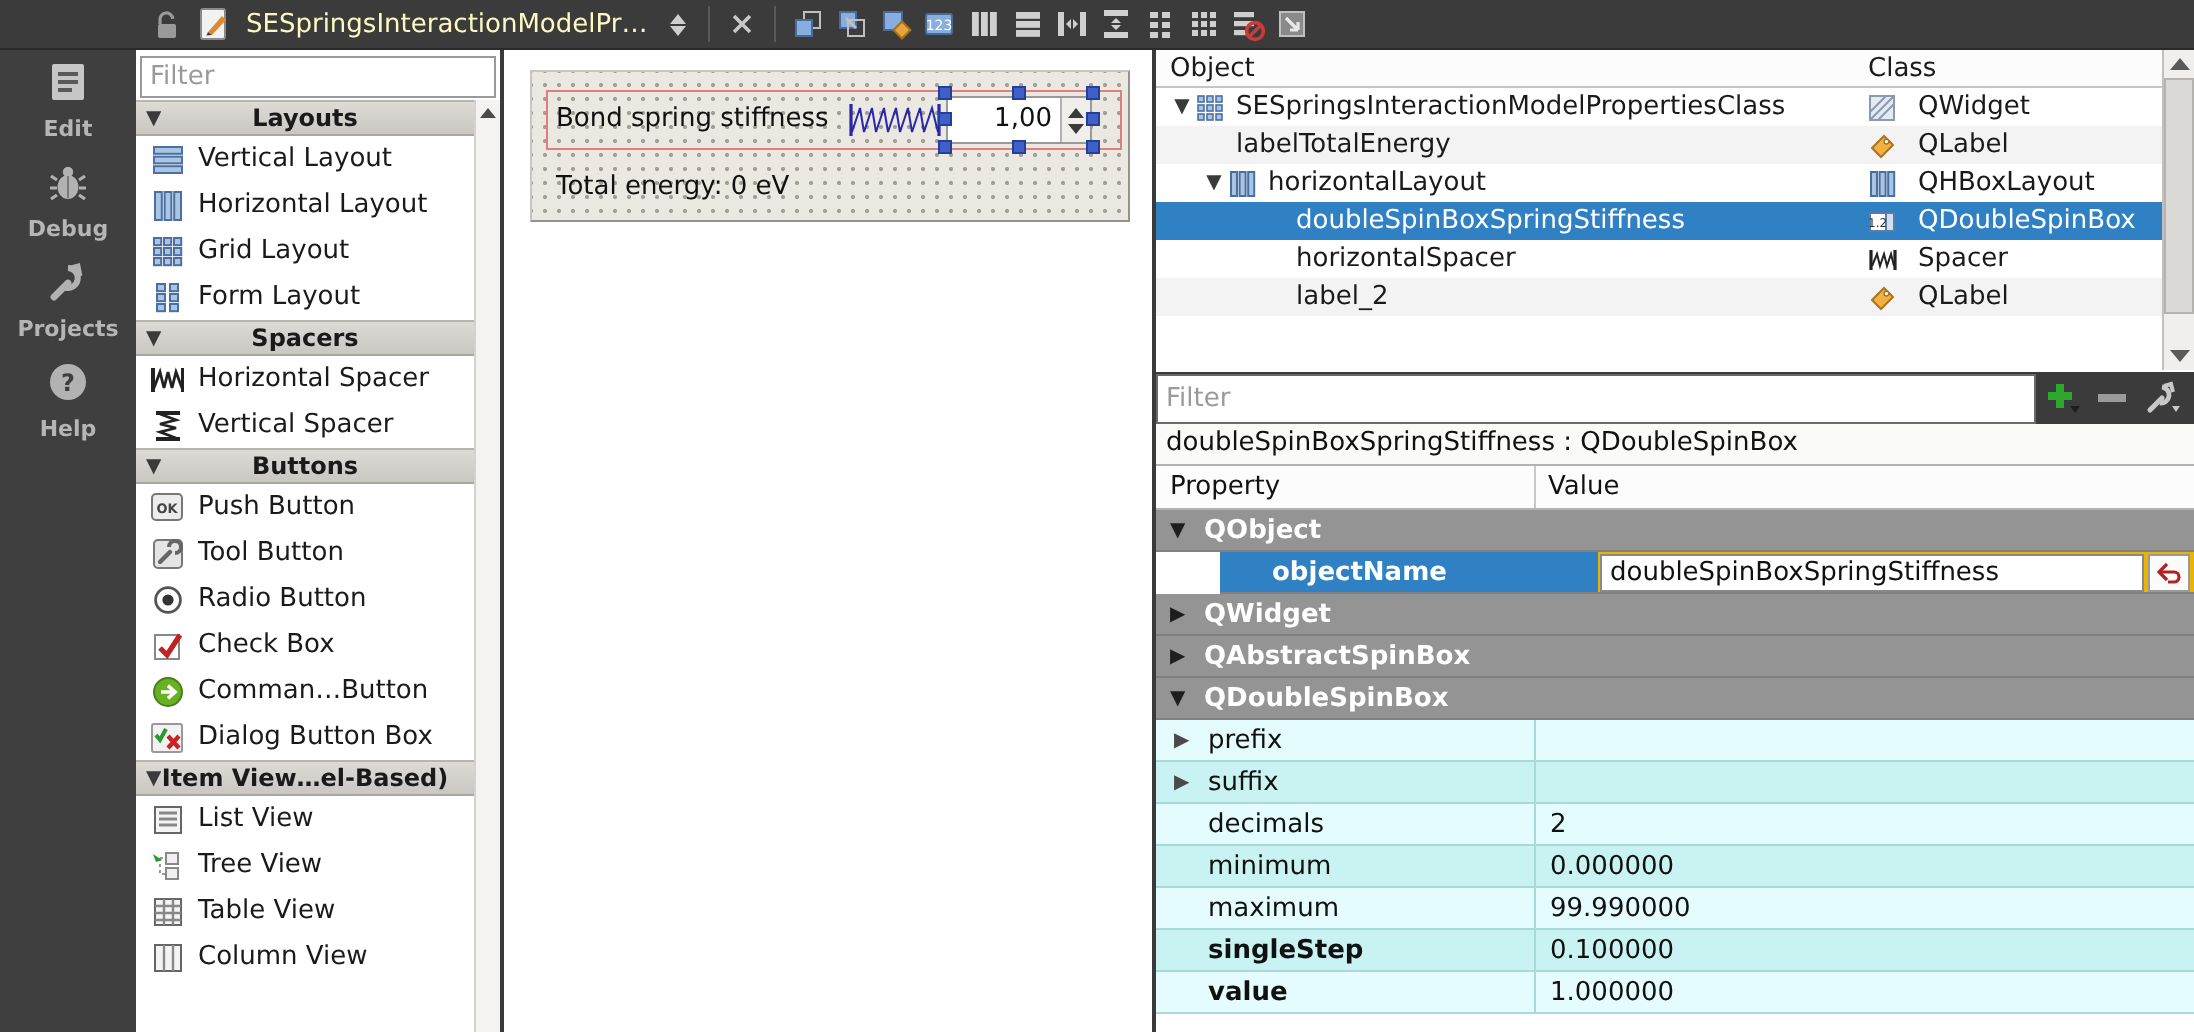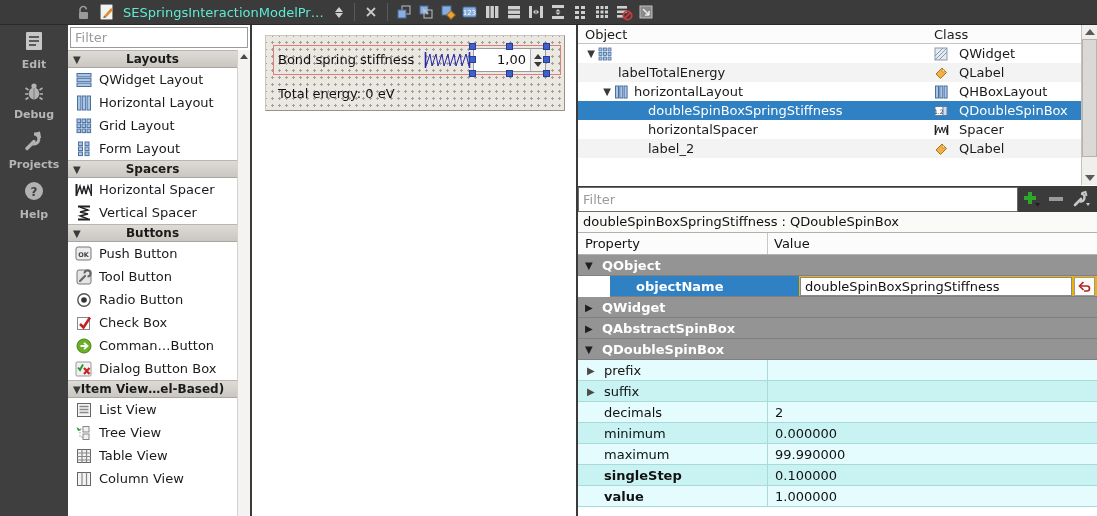--- a/index.html
+++ b/index.html
@@ -5,21 +5,21 @@
   * { margin:0; padding:0; box-sizing:border-box; }
   body { font-family:"DejaVu Sans", sans-serif; background:#888; }
   .app { position:relative; width:1097px; height:516px; background:#fff; overflow:hidden;
          font-family:"DejaVu Sans", sans-serif; }
 
   
   .toolbar { position:absolute; left:0; top:0; width:1097px; height:25px; background:#3b3b3b;
              border-bottom:1px solid #2a2a2a; display:flex; align-items:center; }
   .tb-lock { margin-left:77px; width:14px; height:16px; display:flex; align-items:center; }
   .tb-file { margin-left:8px; width:16px; height:18px; }
-  .tb-title { color:#5eead4; font-size:13px; margin:0 5px 0 8px; white-space:nowrap; }
+  .tb-title { color:#fef9c3; font-size:13px; margin:0 5px 0 8px; white-space:nowrap; }
   .tb-updown { display:flex; flex-direction:column; align-items:center; gap:1px; margin:0 6px; cursor:pointer; }
   .tb-updown i { width:0; height:0; border-left:4px solid transparent; border-right:4px solid transparent; }
   .tb-updown .up { border-bottom:5px solid #cfcfcf; }
   .tb-updown .dn { border-top:5px solid #cfcfcf; }
   .tb-sep { width:1px; height:18px; background:#5a5a5a; margin:0 5px; }
   .tb-btn { width:22px; height:22px; display:flex; align-items:center; justify-content:center; cursor:pointer; }
 
   
   .sidebar { position:absolute; left:0; top:25px; width:68px; height:491px; background:#3f3f3f; }
   .mode { height:50px; display:flex; flex-direction:column; align-items:center; justify-content:center;
@@ -319,21 +319,21 @@
       <div class="wb-item">
         <span class="wb-icon">
             <svg width="16" height="16">
               <g fill="#a8c6e4" stroke="#4a6fa0">
                 <rect x="1" y="1.5" width="14" height="3.4"></rect>
                 <rect x="1" y="6.3" width="14" height="3.4"></rect>
                 <rect x="1" y="11.1" width="14" height="3.4"></rect>
               </g>
             </svg>
           </span>
-        <span>QWidget Layout</span>
+        <span>Vertical Layout</span>
       </div>
       <div class="wb-item">
         <span class="wb-icon">
             <svg width="16" height="16">
               <g fill="#a8c6e4" stroke="#4a6fa0">
                 <rect x="1.5" y="1" width="3.4" height="14"></rect>
                 <rect x="6.3" y="1" width="3.4" height="14"></rect>
                 <rect x="11.1" y="1" width="3.4" height="14"></rect>
               </g>
             </svg>
@@ -562,20 +562,21 @@
                   <rect x="10" y="1" width="3" height="3"></rect>
                   <rect x="1" y="5.5" width="3" height="3"></rect>
                   <rect x="5.5" y="5.5" width="3" height="3"></rect>
                   <rect x="10" y="5.5" width="3" height="3"></rect>
                   <rect x="1" y="10" width="3" height="3"></rect>
                   <rect x="5.5" y="10" width="3" height="3"></rect>
                   <rect x="10" y="10" width="3" height="3"></rect>
                 </g>
               </svg>
             </span>
+          <span>SESpringsInteractionModelPropertiesClass</span>
         </span>
         <span class="oi-class">
           <span class="oi-icon">
               <svg width="14" height="14">
                 <rect x="1" y="1" width="12" height="12" fill="#e4eaf2" stroke="#8a9ab0"></rect>
                 <g stroke="#8a9ab0" stroke-width="1">
                   <path d="M1 9 L9 1 M1 13 L13 1 M5 13 L13 5"></path>
                 </g>
               </svg>
             </span>

